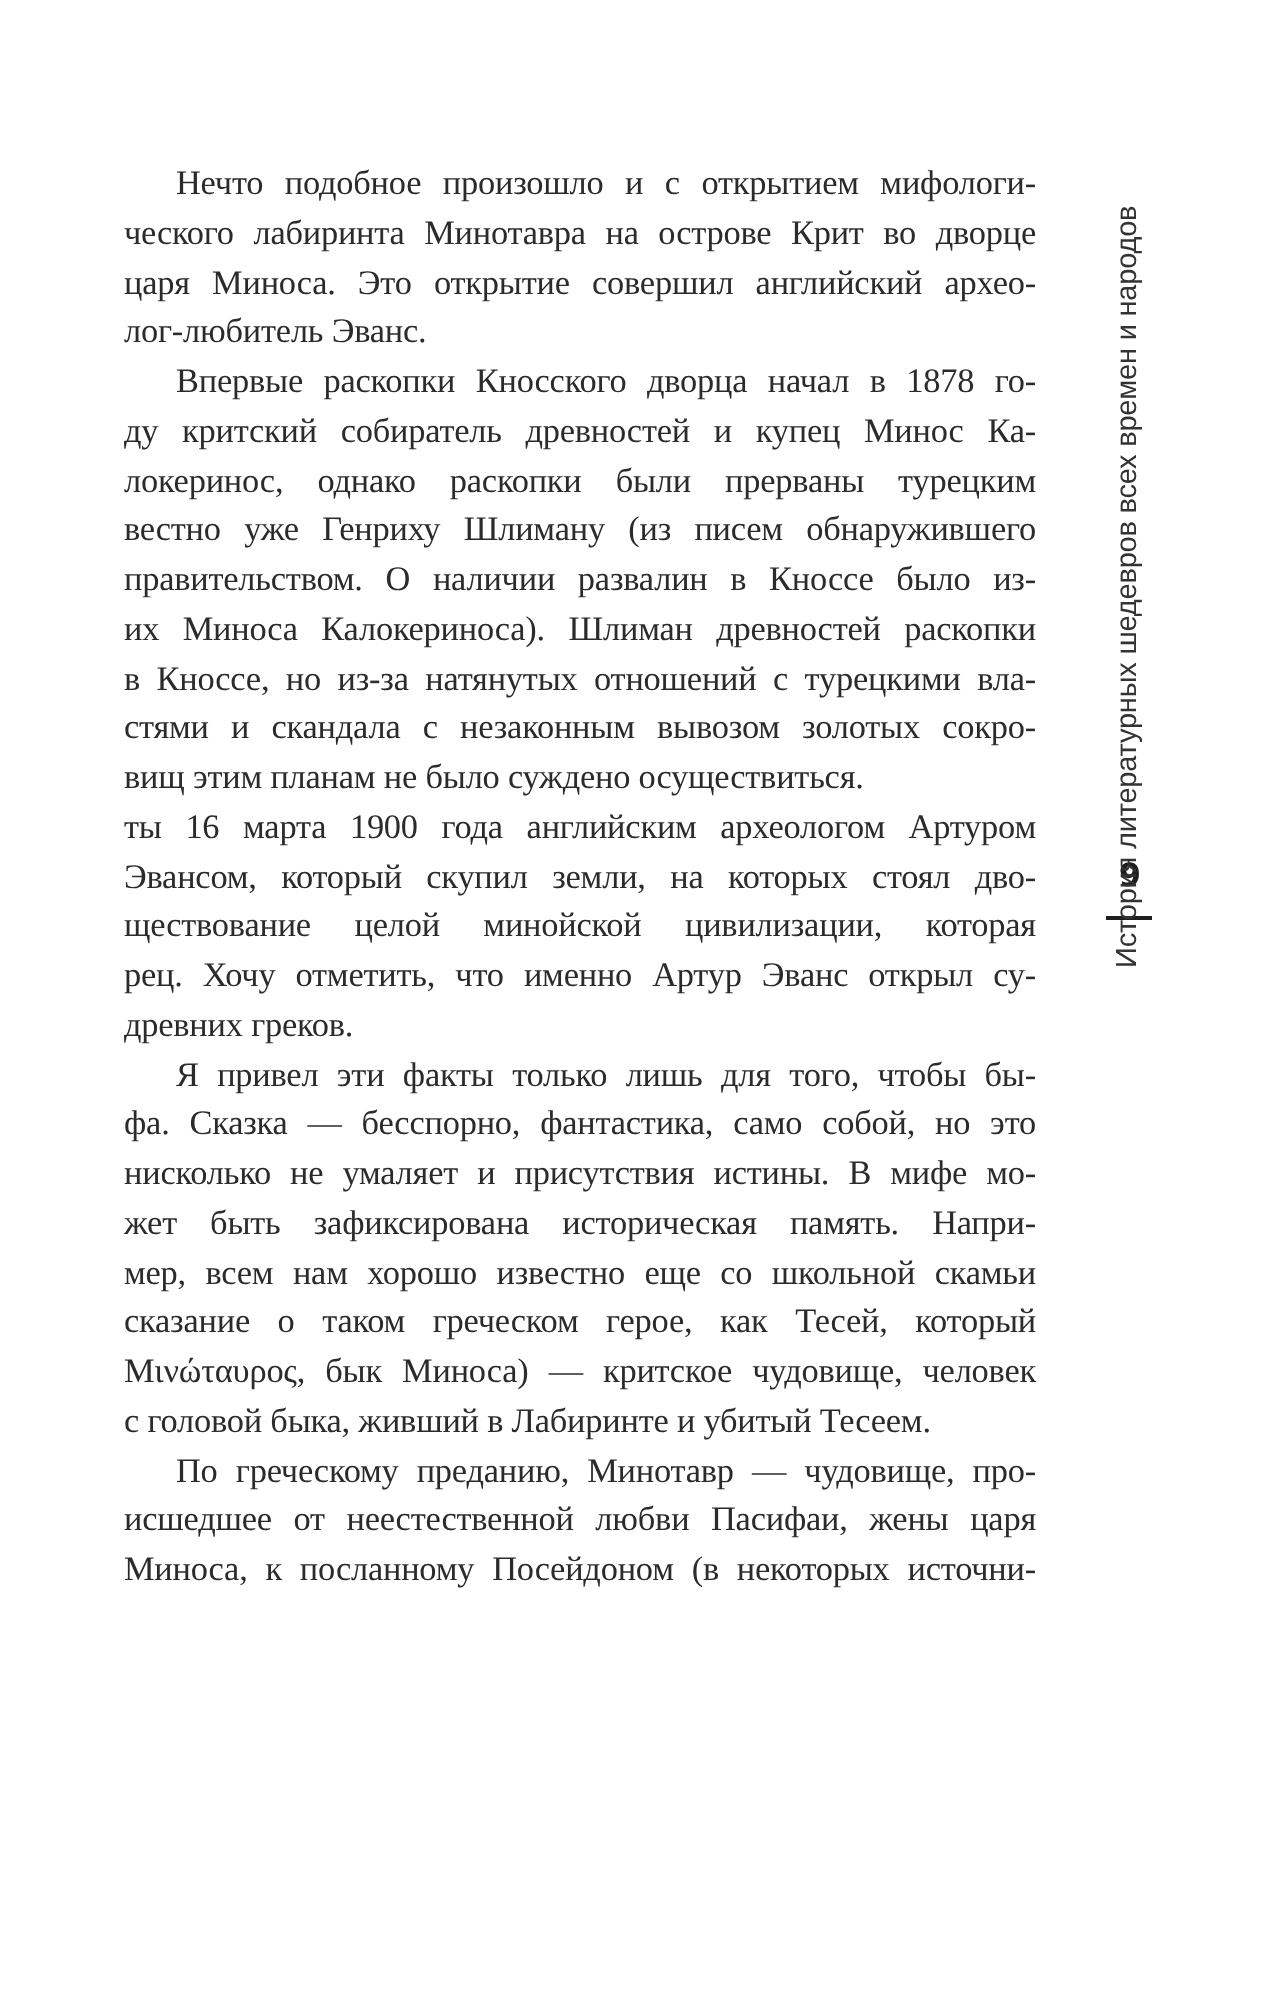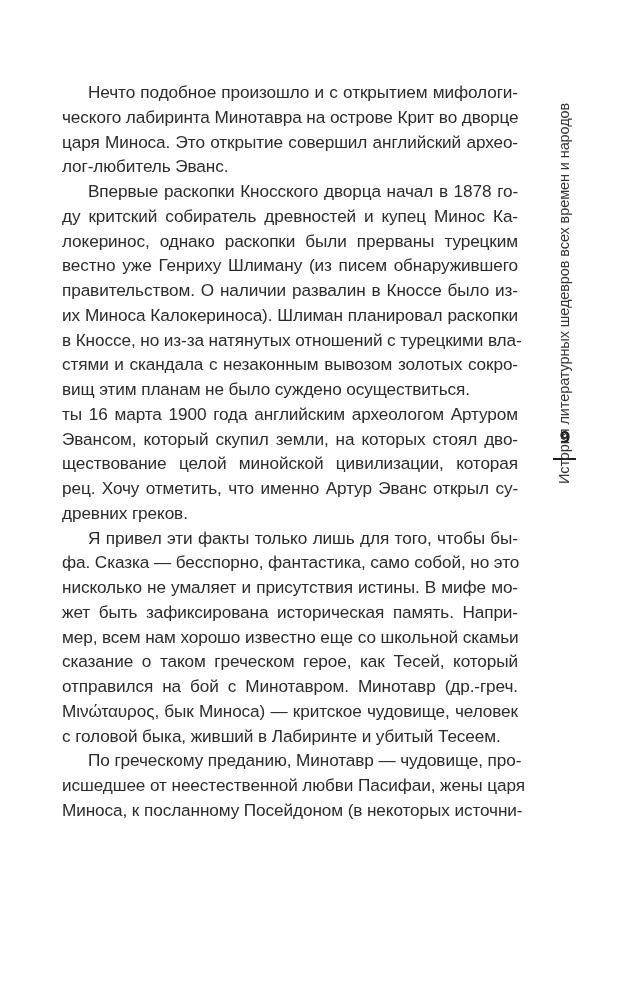--- a/index.html
+++ b/index.html
@@ -29,20 +29,21 @@
     }
     .line {
       display: block;
       height: 24.75px;
       line-height: 24.75px;
       font-size: 17.2px;
       white-space: nowrap;
       text-align: justify;
       text-align-last: justify;
       letter-spacing: -0.1px;
+      font-family: Liberation Serif, serif;
     }
     .line.indent {
       padding-left: 26px;
     }
     .line.last {
       text-align-last: left;
     }
     .margin-col {
       position: absolute;
       left: 550px;
@@ -97,36 +98,35 @@
 
     <span class="line indent">Нечто подобное произошло и с открытием мифологи-</span>
     <span class="line">ческого лабиринта Минотавра на острове Крит во дворце</span>
     <span class="line">царя Миноса. Это открытие совершил английский архео-</span>
     <span class="line last">лог-любитель Эванс.</span>
     <span class="line indent">Впервые раскопки Кносского дворца начал в 1878 го-</span>
     <span class="line">ду критский собиратель древностей и купец Минос Ка-</span>
     <span class="line">локеринос, однако раскопки были прерваны турецким</span>
     <span class="line">вестно уже Генриху Шлиману (из писем обнаружившего</span>
     <span class="line">правительством. О наличии развалин в Кноссе было из-</span>
-    <span class="line">их Миноса Калокериноса). Шлиман планировал раскопки</span>
+    <span class="line">их Миноса Калокериноса). Шлиман древностей раскопки</span>
     <span class="line">в Кноссе, но из-за натянутых отношений с турецкими вла-</span>
     <span class="line">стями и скандала с незаконным вывозом золотых сокро-</span>
     <span class="line last">вищ этим планам не было суждено осуществиться.</span>
     <span class="line">ты 16 марта 1900 года английским археологом Артуром</span>
     <span class="line">Эвансом, который скупил земли, на которых стоял дво-</span>
     <span class="line">ществование целой минойской цивилизации, которая</span>
     <span class="line">рец. Хочу отметить, что именно Артур Эванс открыл су-</span>
     <span class="line last">древних греков.</span>
     <span class="line indent">Я привел эти факты только лишь для того, чтобы бы-</span>
     <span class="line">фа. Сказка — бесспорно, фантастика, само собой, но это</span>
     <span class="line">нисколько не умаляет и присутствия истины. В мифе мо-</span>
     <span class="line">жет быть зафиксирована историческая память. Напри-</span>
     <span class="line">мер, всем нам хорошо известно еще со школьной скамьи</span>
     <span class="line">сказание о таком греческом герое, как Тесей, который</span>
-    <span class="line">отправился на бой с Минотавром. Минотавр (др.-греч.</span>
     <span class="line">Μινώταυρος, бык Миноса) — критское чудовище, человек</span>
     <span class="line last">с головой быка, живший в Лабиринте и убитый Тесеем.</span>
     <span class="line indent">По греческому преданию, Минотавр — чудовище, про-</span>
     <span class="line">исшедшее от неестественной любви Пасифаи, жены царя</span>
     <span class="line">Миноса, к посланному Посейдоном (в некоторых источни-</span>
   </div>
 
   <div class="margin-col">
     <div class="page-number">9</div>
     <div class="page-rule"></div>

